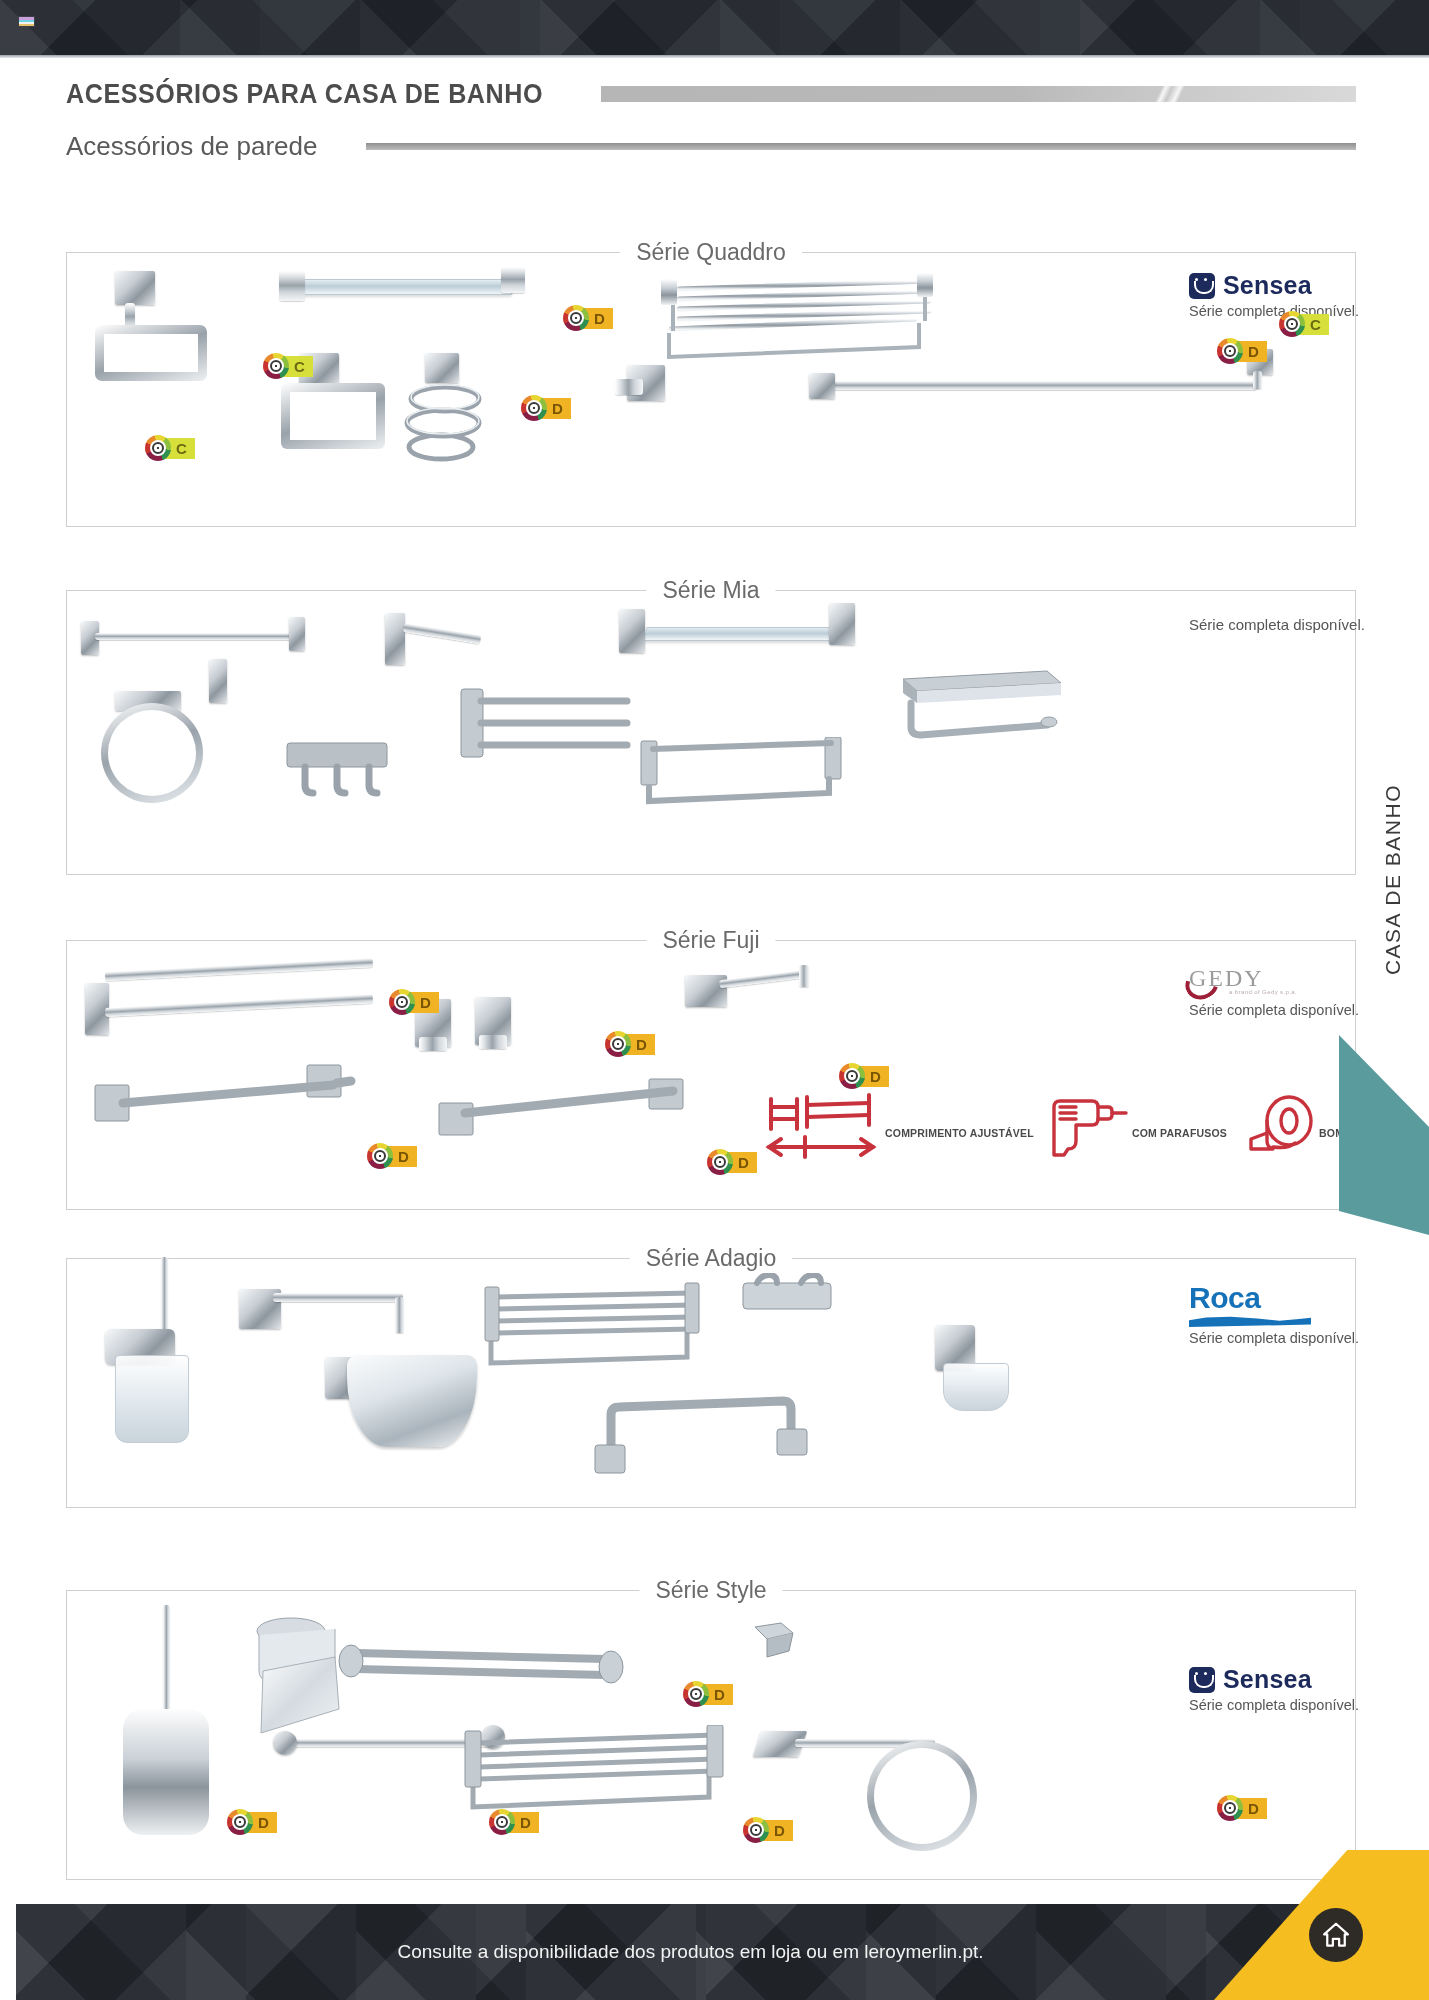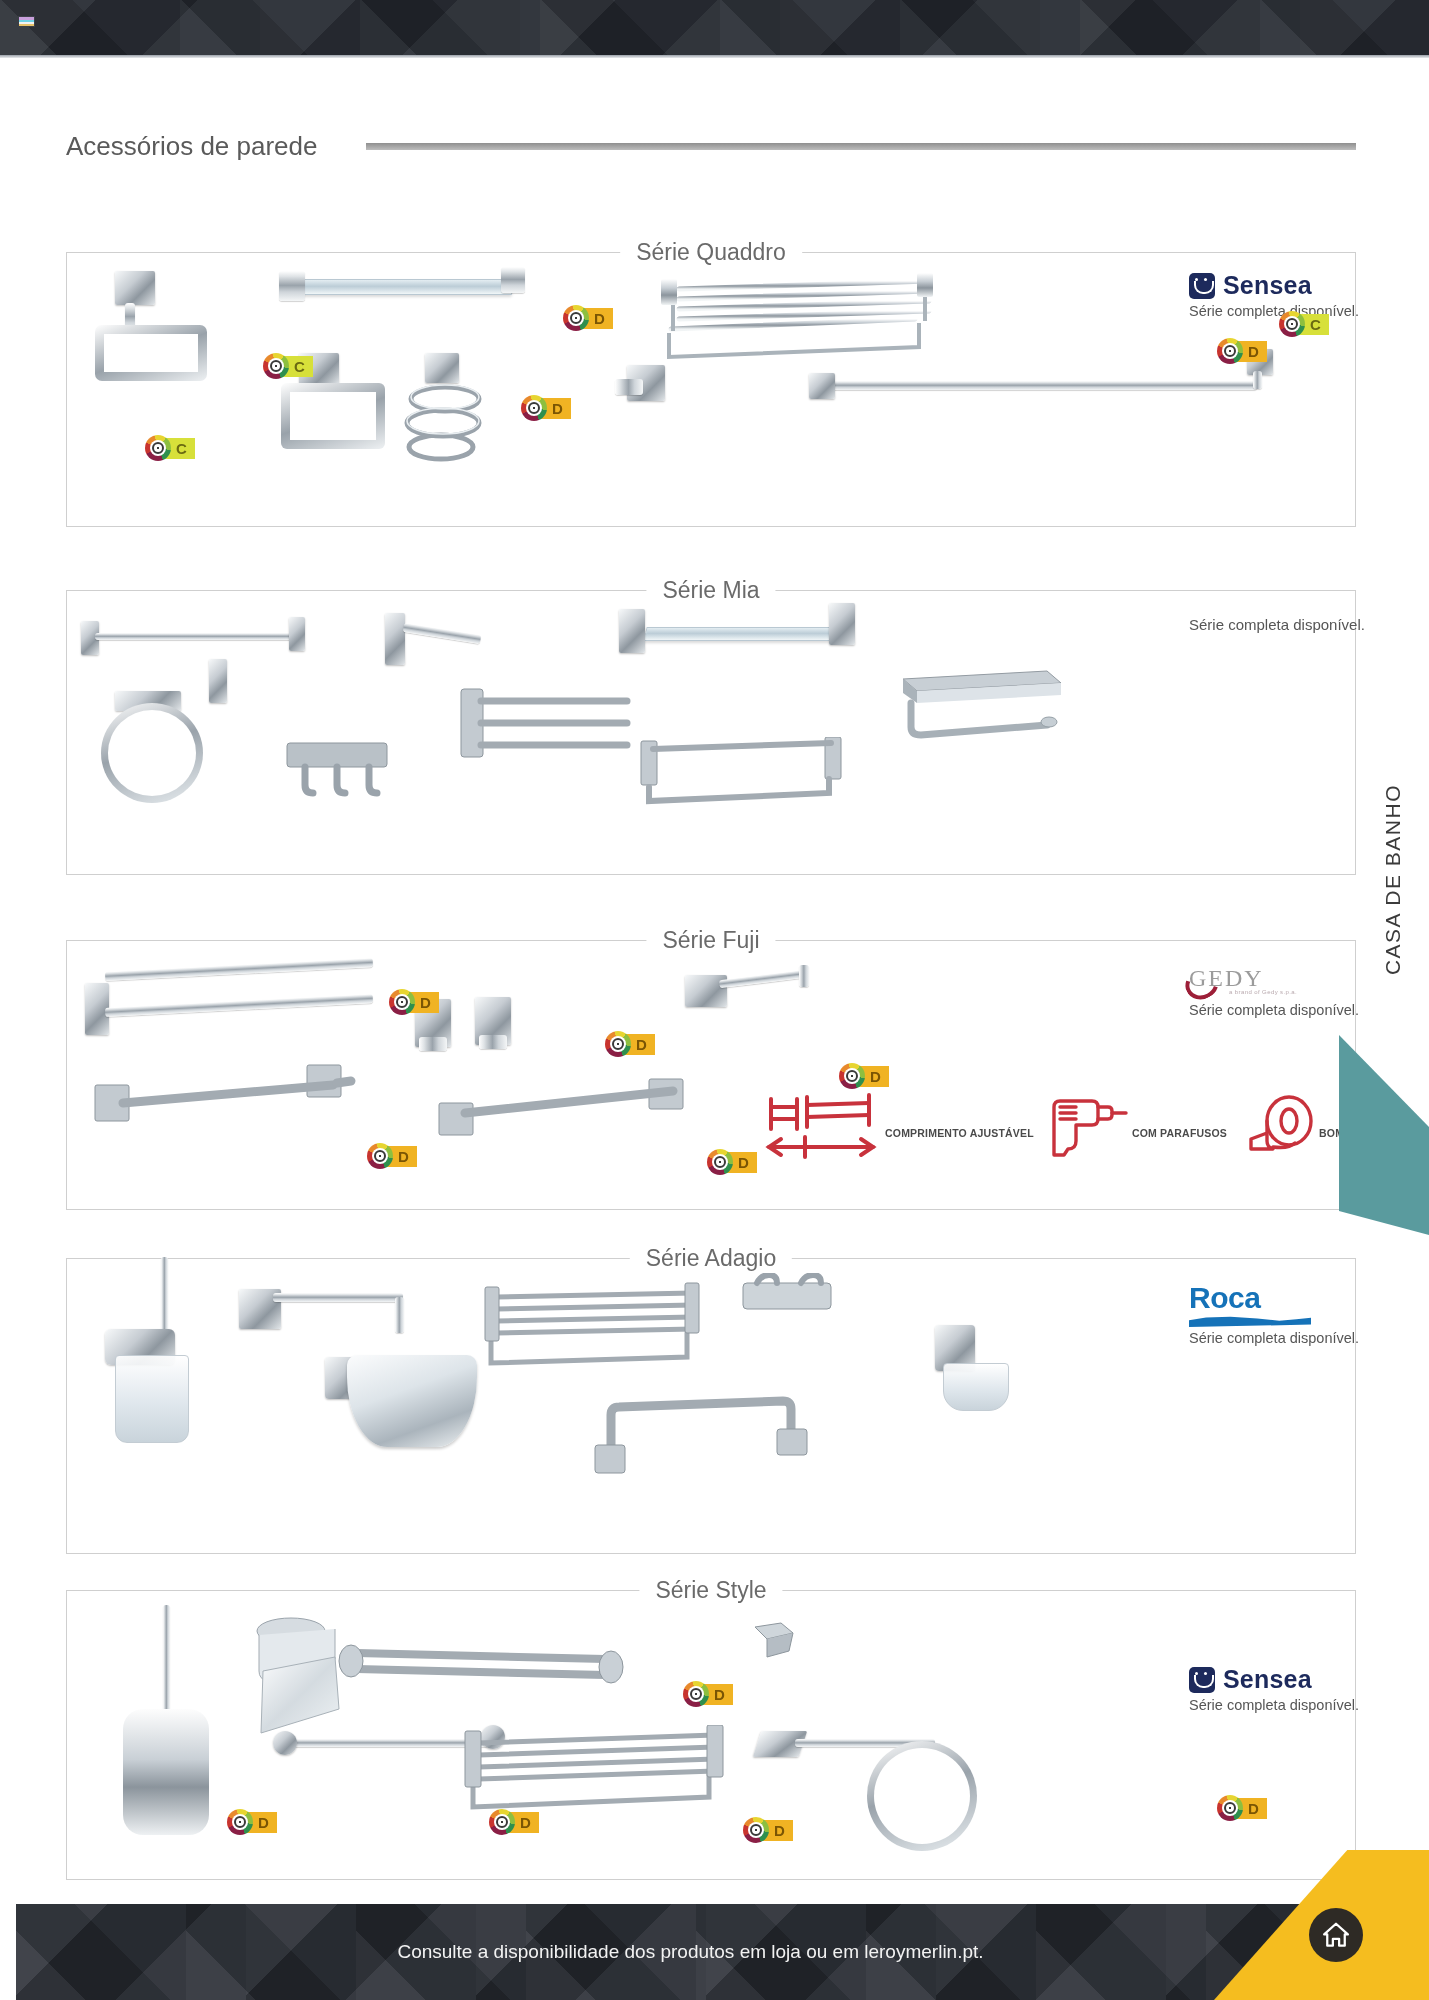--- a/index.html
+++ b/index.html
@@ -215,20 +215,24 @@
 </style>
 </head>
 <body>
 
 <div class="page">
 
   <div class="topband">
     <div class="topmark"></div>
   </div>
 
+  <div class="h1row">
+    <div class="h1">ACESSÓRIOS PARA CASA DE BANHO</div>
+    <div class="h1bar"></div>
+  </div>
   <div class="h2row">
     <div class="h2">Acessórios de parede</div>
     <div class="h2bar"></div>
   </div>
 
   <div class="panel" style="left:66px; top:252px; width:1290px; height:275px;">
     <div class="panel-title">Série Quaddro</div>
 
     <div class="art plate" style="left:48px; top:18px; width:40px; height:34px;"></div>
     <div class="art chrome-bar" style="left:58px; top:50px; width:10px; height:28px;"></div>
@@ -502,21 +506,21 @@
               <path d="M28 28 L28 48 q0 6 6 8 L12 56 L12 46 L28 40"></path>
               <path d="M34 54 q16 2 22-4"></path>
             </g>
           </svg>
         </div>
         <div class="feat-cap">BOM COMPRIMENTO</div>
       </div>
     </div>
   </div>
 
-  <div class="panel" style="left:66px; top:1258px; width:1290px; height:296px;text-decoration:underline;">
+  <div class="panel" style="left:66px; top:1258px; width:1290px; height:250px;text-decoration:underline;">
     <div class="panel-title">Série Adagio</div>
 
     <div class="art chrome-bar v" style="left:94px; top:-2px; width:7px; height:80px;"></div>
     <div class="art plate" style="left:38px; top:70px; width:70px; height:36px; border-radius:6px;"></div>
     <div class="art brush-cup" style="left:48px; top:96px; width:74px; height:88px;"></div>
 
     <div class="art plate" style="left:172px; top:30px; width:42px; height:40px;"></div>
     <div class="art chrome-bar" style="left:206px; top:34px; width:130px; height:9px;"></div>
     <div class="art chrome-bar v" style="left:328px; top:38px; width:9px; height:36px;"></div>
 

